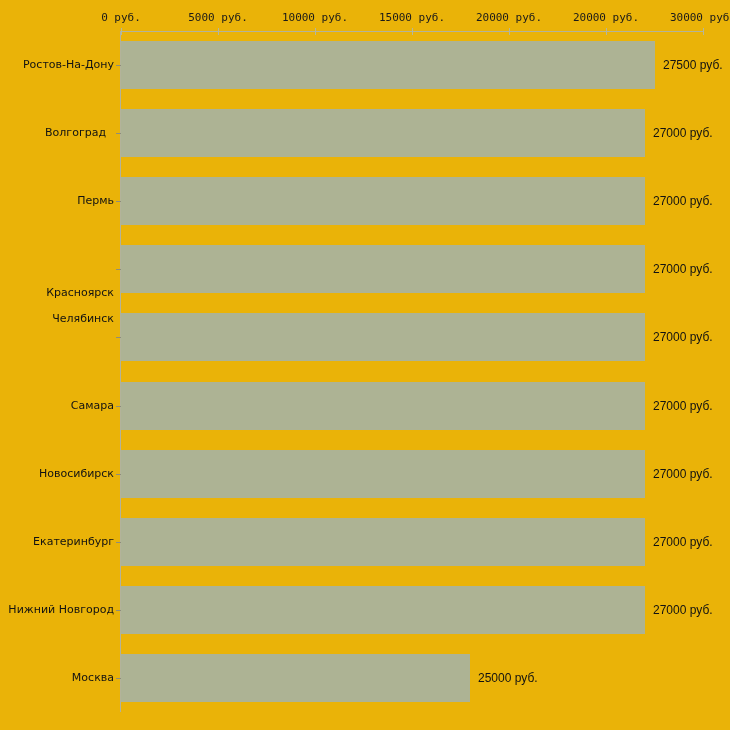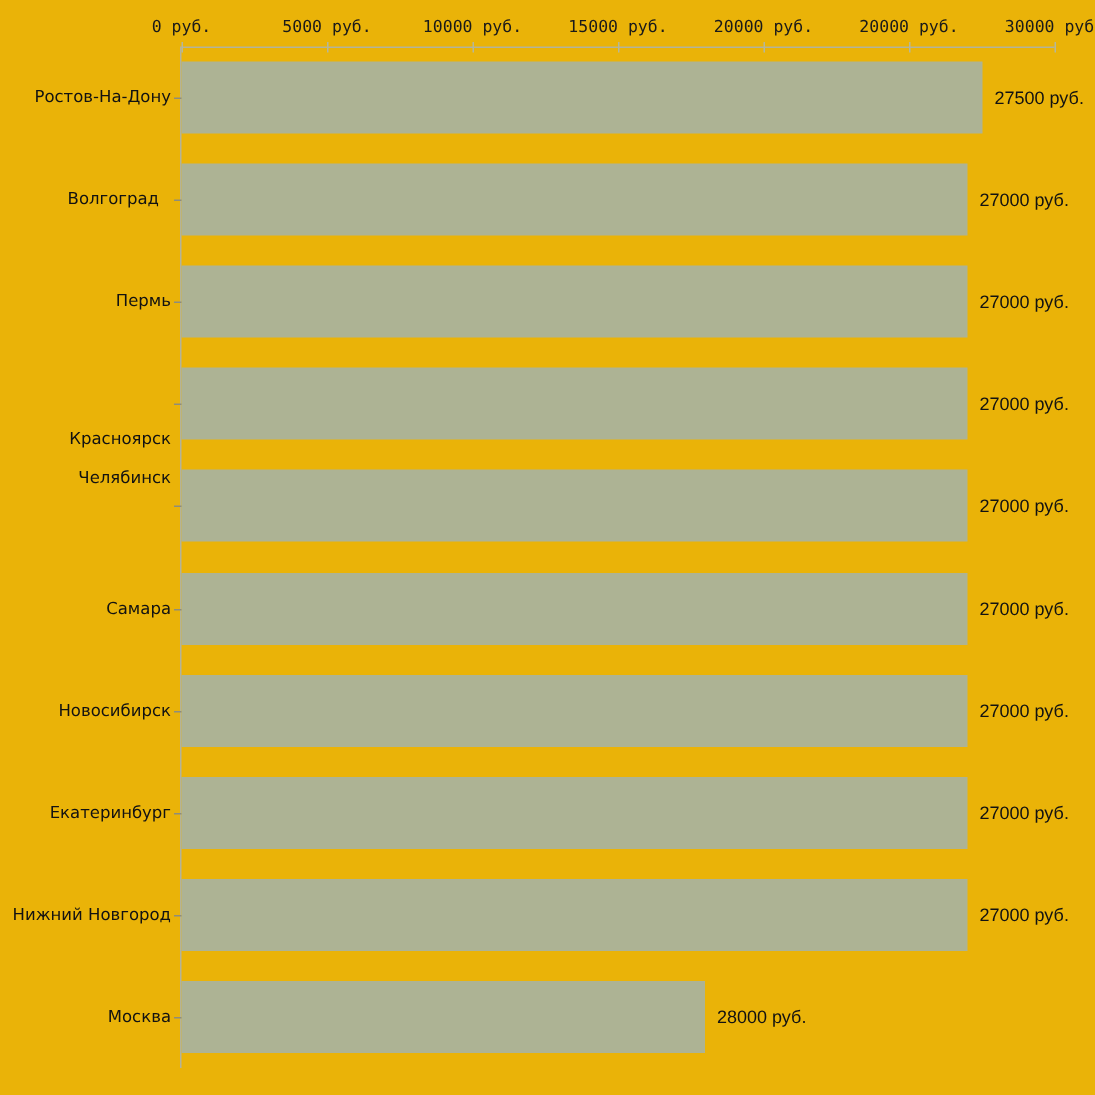--- a/index.html
+++ b/index.html
@@ -157,16 +157,16 @@
       <div class="bar-row">
         <div class="bar" style="top: 586px; height: 48px; width: 524px; background: rgb(173, 179, 148);"></div>
         <div class="cat-label" style="top: 603px; right: 616px;">Нижний Новгород</div>
         <div class="cat-tick" style="top: 610px; left: 116px;"></div>
         <div class="value-label" style="top: 603px; left: 653px;">27000 руб.</div>
       </div>
       <div class="bar-row">
         <div class="bar" style="top: 654px; height: 48px; width: 349px; background: rgb(173, 179, 148);"></div>
         <div class="cat-label" style="top: 671px; right: 616px;">Москва</div>
         <div class="cat-tick" style="top: 678px; left: 116px;"></div>
-        <div class="value-label" style="top: 671px; left: 478px;">28000 руб.</div>
+        <div class="value-label" style="top: 671px; left: 478px;">25000 руб.</div>
       </div>
     </div>
 </div>
 
 </body></html>

